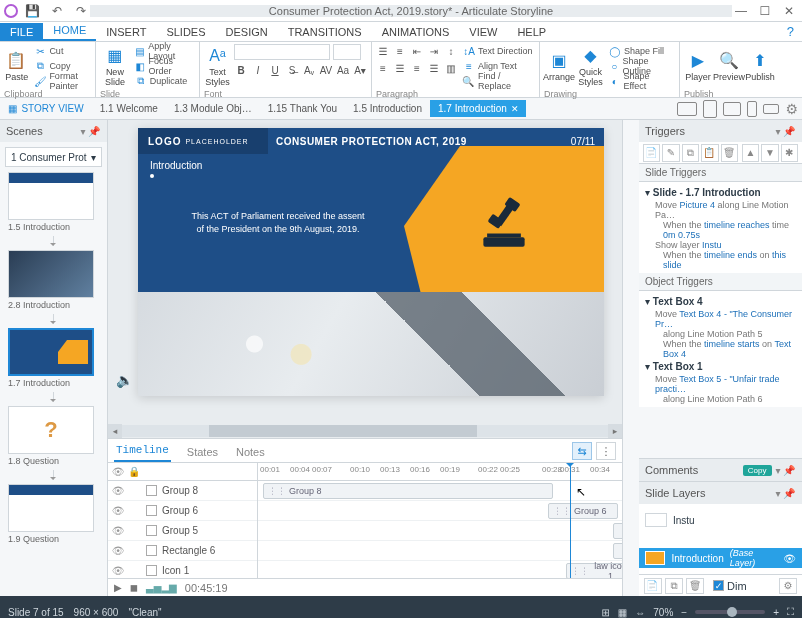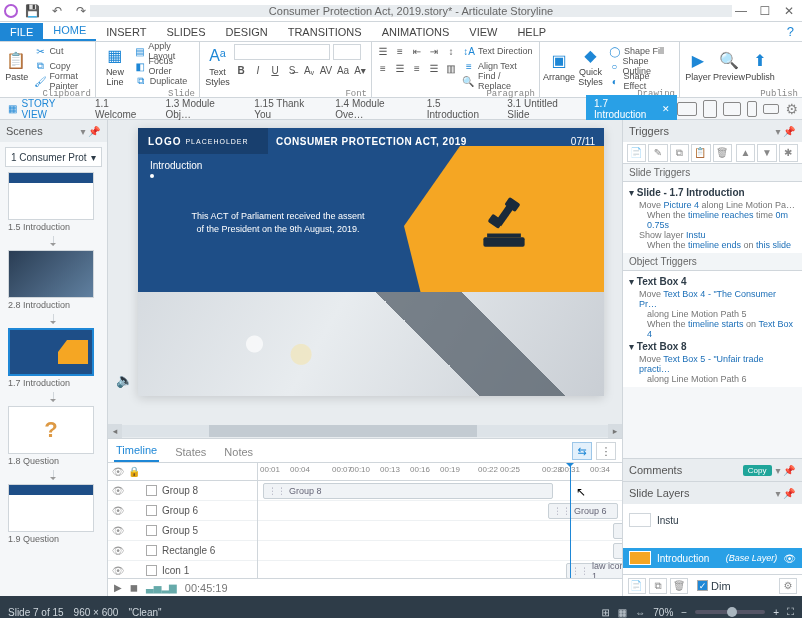--- a/index.html
+++ b/index.html
@@ -30,21 +30,21 @@
   
   .menu{height:20px;background:#fff;display:flex;align-items:flex-end;border-bottom:1px solid var(--border);}
   .menu .tab{padding:3px 10px;font-size:11px;color:#444;cursor:pointer;}
   .menu .tab.file{background:var(--blue);color:#fff;text-align:right;}
   .menu .tab.active{color:var(--blue);border-bottom:2px solid var(--blue);}
   .menu .help{margin-left:auto;padding:2px 8px;color:var(--blue);font-size:13px;}
   
   .ribbon{height:56px;background:#fff;display:flex;border-bottom:1px solid var(--border);}
   .rgroup{border-right:1px solid var(--border);display:flex;flex-direction:column;justify-content:space-between;padding:2px 4px 1px;}
   .rgroup-body{display:flex;gap:3px;align-items:flex-start;flex:1;}
-  .rgroup-label{text-align:right;font-size:9px;color:#888;padding-top:1px;font-family:Liberation Mono, monospace;}
+  .rgroup-label{text-align:left;font-size:9px;color:#888;padding-top:1px;}
   .big-btn{display:flex;flex-direction:column;align-items:center;justify-content:center;width:34px;height:44px;font-size:9px;color:#444;gap:1px;}
   .big-btn .ic{width:20px;height:20px;display:flex;align-items:center;justify-content:center;font-size:16px;color:var(--blue);}
   .vstack{display:flex;flex-direction:column;gap:1px;}
   .small-btn{display:flex;align-items:center;gap:3px;height:14px;font-size:9px;color:#555;padding:0 2px;}
   .small-btn .ic{width:12px;height:12px;display:flex;align-items:center;justify-content:center;font-size:10px;color:var(--blue);}
   .font-select{width:96px;height:16px;border:1px solid var(--border);background:#fff;}
   .font-select.sm{width:28px;}
   .icon-row{display:flex;gap:3px;}
   .ico{width:14px;height:14px;display:flex;align-items:center;justify-content:center;font-size:10px;color:#555;}
   
@@ -91,42 +91,42 @@
      linear-gradient(45deg,transparent 60%,#4a5560 60% 75%,transparent 75%);opacity:.7;}
   .speaker{position:absolute;left:8px;top:252px;color:#9aa4ad;font-size:14px;}
   .hscroll{height:14px;background:#e8ecef;display:flex;align-items:center;}
   .hscroll .arrow{width:14px;height:14px;background:#d6dce1;display:flex;align-items:center;justify-content:center;color:#777;font-size:9px;}
   .hscroll .track{flex:1;height:12px;background:#dde3e8;position:relative;}
   .hscroll .thumb{position:absolute;left:18%;width:55%;height:100%;background:#c3cbd2;}
   
   .tl-panel{height:158px;background:#fff;border-top:1px solid var(--border);display:flex;flex-direction:column;}
   .tl-tabs{height:24px;display:flex;align-items:flex-end;border-bottom:1px solid var(--border);padding:0 6px;gap:14px;}
   .tl-tabs .t{font-size:11px;color:#888;padding:4px 2px;cursor:pointer;}
-  .tl-tabs .t.active{color:var(--blue);border-bottom:2px solid var(--blue);}
+  .tl-tabs .t.active{color:var(--blue);border-bottom:2px solid var(--blue);font-family:Liberation Mono, monospace;}
   .tl-tabs .tools{margin-left:auto;display:flex;gap:4px;align-items:center;padding-bottom:2px;}
   .tl-tabs .tool-btn{width:20px;height:18px;border:1px solid var(--border);display:flex;align-items:center;justify-content:center;color:#666;font-size:11px;}
   .tl-tabs .tool-btn.blue{background:#e3f0fb;border-color:#9cc6e8;color:var(--blue);}
   .tl-body{flex:1;display:flex;overflow:hidden;}
   .tl-left{width:150px;border-right:1px solid var(--border);}
-  .tl-right{flex:1;overflow:hidden;position:relative;}
+  .tl-right{flex:1;overflow:hidden;position:relative;text-align:center;}
   .tl-row{height:20px;display:flex;align-items:center;border-bottom:1px solid #eef1f3;}
   .tl-head-row{height:18px;border-bottom:1px solid var(--border);}
   .tl-left .tl-row{padding-left:4px;gap:5px;}
   .eye,.lock{width:12px;height:12px;display:flex;align-items:center;justify-content:center;color:#999;font-size:10px;}
   .chk{width:11px;height:11px;border:1px solid #aaa;}
   .tl-name{font-size:10px;color:#555;}
   .tl-ruler{height:18px;position:relative;border-bottom:1px solid var(--border);font-size:8px;color:#888;}
   .tl-ruler span{position:absolute;top:2px;transform:translateX(-50%);}
   .bar{position:absolute;height:16px;background:#f0f3f6;border:1px solid #c8d0d6;border-radius:2px;font-size:9px;color:#667;display:flex;align-items:center;padding:0 4px;gap:3px;top:2px;}
   .bar .grip{color:#aab;}
   .tl-foot{height:18px;border-top:1px solid var(--border);display:flex;align-items:center;gap:8px;padding:0 6px;color:#777;}
   .tl-foot .ic{font-size:10px;}
   
   .rightcol{width:180px;background:var(--light);border-left:1px solid var(--border);display:flex;flex-direction:column;}
-  .rp{border-bottom:1px solid var(--border);display:flex;flex-direction:column;}
+  .rp{border-bottom:1px solid var(--border);display:flex;flex-direction:column;margin-left:16px;}
   .rp-head{height:22px;background:var(--panel-head);display:flex;align-items:center;padding:0 6px;font-size:11px;color:#555;justify-content:space-between;}
   .rp-toolbar{height:22px;background:#fff;border-bottom:1px solid var(--border);display:flex;align-items:center;padding:0 4px;gap:2px;}
   .rp-toolbar .btn{width:20px;height:18px;border:1px solid var(--border);display:flex;align-items:center;justify-content:center;color:#888;font-size:10px;}
   .rp-sub{height:18px;background:#f2f5f7;display:flex;align-items:center;padding:0 6px;font-size:10px;color:#666;border-bottom:1px solid var(--border);}
   .rp-content{background:#fff;font-size:10px;padding:3px 6px;}
   .rp-content .item{padding:2px 0;}
   .rp-content .sub{padding-left:10px;color:#777;font-size:9px;}
   a.link{color:var(--link);text-decoration:none;}
   .badge{background:var(--badge);color:#fff;font-size:8px;padding:1px 5px;border-radius:2px;margin-left:auto;}
   .layer-row{height:20px;display:flex;align-items:center;gap:6px;padding:2px 6px;font-size:10px;background:#fff;}
@@ -204,21 +204,21 @@
           </div>
       </div>
     </div>
     <div class="rgroup-label">Clipboard</div>
   </div>
   <div class="rgroup" style="width:104px">
     <div class="rgroup-body">
       <div class="big-btn">
           <span class="ic">▦</span>
           <span style="white-space:pre-line;text-align:center;">New
-Line</span>
+Slide</span>
         </div>
       <div class="vstack">
         <div class="small-btn">
             <span class="ic">▤</span>
             <span>Apply Layout</span>
           </div>
         <div class="small-btn">
             <span class="ic">◧</span>
             <span>Focus Order</span>
           </div>
@@ -345,23 +345,21 @@
 </div>
 
 <div class="doctabs">
   <div class="doctab story">
       <span>▦</span>
       <span>STORY VIEW</span>
     </div>
   <div class="doctab">1.1 Welcome</div>
   <div class="doctab">1.3 Module Obj…</div>
   <div class="doctab">1.15 Thank You</div>
-  <div class="doctab">1.4 Module Ove…</div>
   <div class="doctab">1.5 Introduction</div>
-  <div class="doctab">3.1 Untitled Slide</div>
   <div class="doctab active">
       <span>1.7 Introduction</span>
       <span class="x">✕</span>
     </div>
   <div class="right">
     <span class="device-ic" style="width:20px"></span>
     <span class="device-ic" style="width:14px;height:18px"></span>
     <span class="device-ic" style="width:18px;height:14px"></span>
     <span class="device-ic" style="width:10px;height:16px"></span>
     <span class="device-ic" style="width:16px;height:10px"></span>
@@ -505,21 +503,21 @@
               <span class="eye">👁</span>
               <span class="lock"></span>
               <span class="chk"></span>
               <span class="tl-name">Icon 1</span>
             </div>
         </div>
         <div class="tl-right">
           <div class="tl-ruler">
             <span style="left:12px">00:01</span>
             <span style="left:42px">00:04</span>
-            <span style="left:84px">00:07</span>
+            <span style="left:64px">00:07</span>
             <span style="left:102px">00:10</span>
             <span style="left:132px">00:13</span>
             <span style="left:162px">00:16</span>
             <span style="left:192px">00:19</span>
             <span style="left:230px">00:22</span>
             <span style="left:252px">00:25</span>
             <span style="left:294px">00:28</span>
             <span style="left:312px">00:31</span>
             <span style="left:342px">00:34</span>
           </div>
@@ -592,21 +590,21 @@
         <div class="sub" style="padding-left:18px"><span>When the </span><a class="link">timeline reaches</a><span> time </span><a class="link">0m 0.75s</a></div>
         <div class="sub"><span>Show layer </span><a class="link">Instu</a></div>
         <div class="sub" style="padding-left:18px"><span>When the </span><a class="link">timeline ends</a><span> on </span><a class="link">this slide</a></div>
       </div>
       <div class="rp-sub">Object Triggers</div>
       <div class="rp-content">
         <div class="item">▾ <b>Text Box 4</b></div>
         <div class="sub"><span>Move </span><a class="link">Text Box 4 - "The Consumer Pr…</a></div>
         <div class="sub" style="padding-left:18px">along Line Motion Path 5</div>
         <div class="sub" style="padding-left:18px"><span>When the </span><a class="link">timeline starts</a><span> on </span><a class="link">Text Box 4</a></div>
-        <div class="item">▾ <b>Text Box 8</b></div>
+        <div class="item">▾ <b>Text Box 1</b></div>
         <div class="sub"><span>Move </span><a class="link">Text Box 5 - "Unfair trade practi…</a></div>
         <div class="sub" style="padding-left:18px">along Line Motion Path 6</div>
       </div>
     </div>
 
     <div class="rp">
       <div class="rp-head">
           <span>Comments</span>
           <span class="badge">Copy</span>
           <span class="panel-tools" style="margin-left:4px">

